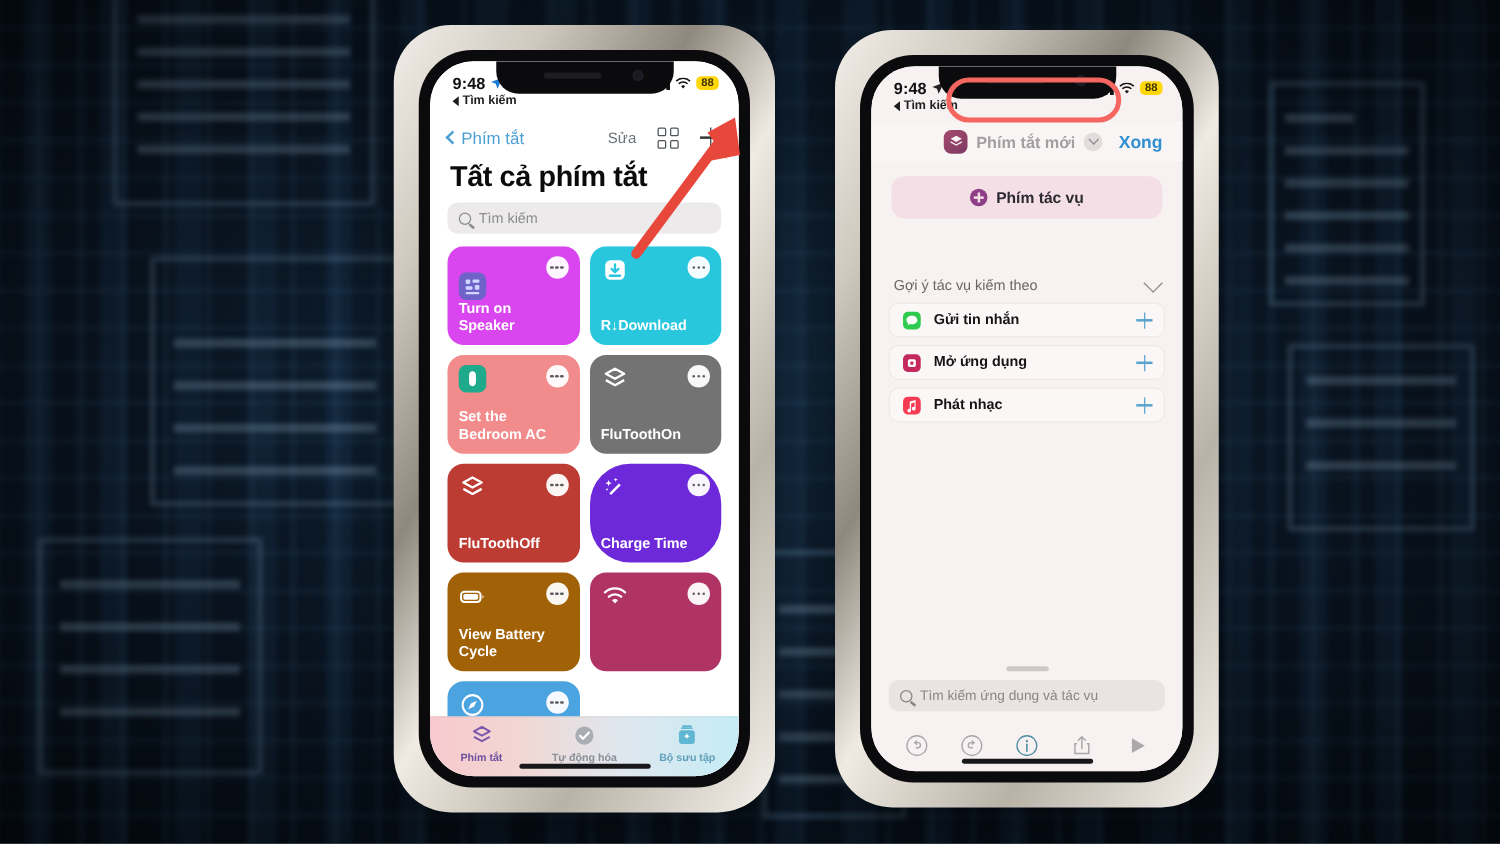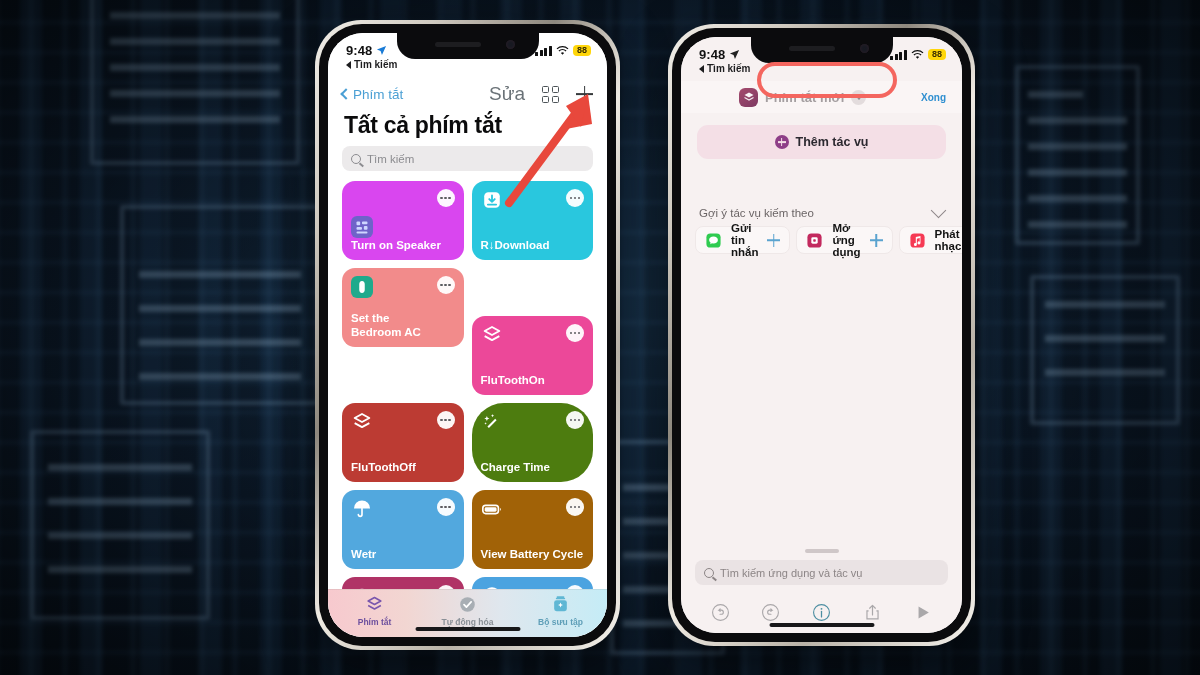--- a/index.html
+++ b/index.html
@@ -40,21 +40,21 @@
     position: absolute; left: 8%; right: 8%; height: 7px;
     background: rgba(165,200,230,0.34);
   }
   .vig { position:absolute; inset:0; background: radial-gradient(ellipse 820px 520px at 50% 50%, rgba(0,0,0,0) 30%, rgba(0,0,0,0.55) 100%); }
 
   
   .phone {
     position: absolute;
     border-radius: 46px;
     background: linear-gradient(120deg,#f2efe9 0%, #cfc9bf 18%, #8e887e 36%, #efeae2 52%, #b9b2a7 74%, #f5f2ec 100%);
-    padding: 4px;
+    padding: 20px;
     box-shadow: 0 18px 48px rgba(0,0,0,.55);
   }
   .phone-inner {
     width: 100%; height: 100%;
     background: #0b0b0d;
     border-radius: 43px;
     padding: 9px;
   }
   .screen {
     position: relative; width: 100%; height: 100%;
@@ -109,21 +109,21 @@
 
   
   .l-body { position:absolute; inset:0; background:#fff; display:flex; flex-direction:column; }
   .l-nav {
     margin-top: 46px; height: 30px; padding: 0 14px;
     display:flex; align-items:center; justify-content:space-between;
   }
   .l-back { display:flex; align-items:center; gap:3px; color:#4a9fd4; font-size:13.5px; }
   .chev-l { width:8px;height:8px;border-left:2px solid #4a9fd4;border-bottom:2px solid #4a9fd4; transform: rotate(45deg); }
   .l-nav-right { display:flex; align-items:center; gap:17px; }
-  .l-edit { color:#6a7277; font-size:19px; }
+  .l-edit { color:#6a7277; font-size:12px; }
   .grid-ico { display:grid; grid-template-columns:7px 7px; grid-template-rows:7px 7px; gap:3px; }
   .grid-ico span { border:1.6px solid #4d5458; border-radius:1.5px; }
   .plus-ico { position:relative; width:17px; height:17px; }
   .plus-ico:before,.plus-ico:after{content:"";position:absolute;background:#36393b;}
   .plus-ico:before{left:50%;top:0;width:1.8px;height:100%;transform:translateX(-50%);}
   .plus-ico:after{top:50%;left:0;height:1.8px;width:100%;transform:translateY(-50%);}
 
   .l-title { font-size: 23px; font-weight: 800; color:#0b0b0c; padding: 3px 16px 7px; letter-spacing:-.3px; }
   .l-search {
     margin: 0 14px 10px; height: 25px; background:#eceaeb; border-radius:8px;
@@ -164,39 +164,39 @@
     margin-top:44px; height:32px; padding:0 16px;
     display:flex; align-items:center; justify-content:space-between;
     background:#faf5f5;
   }
   .r-pill { display:flex; align-items:center; gap:7px; margin-left:42px; }
   .r-pill-ico { width:19px;height:19px;border-radius:6px;
     background:linear-gradient(145deg,#a44a6d,#7e3a63); display:flex;align-items:center;justify-content:center;}
   .r-pill-name { color:#a49ea0; font-size:13px; font-weight:600; }
   .chev-d { width:15px;height:15px;border-radius:50%;background:#e3dcdd; display:flex;align-items:center;justify-content:center;}
   .chev-d:after{content:"";width:5px;height:5px;border-right:1.6px solid #8d8688;border-bottom:1.6px solid #8d8688;transform:rotate(45deg) translate(-1px,-1px);}
-  .r-done { color:#2f8fd0; font-size:10px; font-weight:700; }
+  .r-done { color:#2f8fd0; font-size:14px; font-weight:700; }
 
   .r-desc { padding:12px 17px 0; color:#55504f; font-size:11.3px; line-height:1.5; }
   .r-addbtn {
     margin:12px 16px 0; height:34px; border-radius:11px; background:#f4dfe6;
     display:flex; align-items:center; justify-content:center; gap:7px;
   }
   .r-addbtn .plus-circ {
     width:14px;height:14px;border-radius:50%;background:#8e3e87;position:relative;
   }
   .r-addbtn .plus-circ:before,.r-addbtn .plus-circ:after{content:"";position:absolute;background:#f4dfe6;}
   .r-addbtn .plus-circ:before{left:50%;top:3px;bottom:3px;width:1.8px;transform:translateX(-50%);}
   .r-addbtn .plus-circ:after{top:50%;left:3px;right:3px;height:1.8px;transform:translateY(-50%);}
   .r-addbtn span { color:#2c2930; font-size:12.5px; font-weight:700; }
 
   .r-sugg-head { padding: 48px 18px 7px; display:flex;align-items:center;justify-content:space-between; }
   .r-sugg-head .h { color:#6b6566; font-size:11.5px; }
   .chev-big { width:11px;height:11px;border-right:1.8px solid #8e8789;border-bottom:1.8px solid #8e8789;transform:rotate(45deg); margin-top:-5px;}
-  .r-list { padding:0 14px; display:flex; flex-direction:row; gap:6px; }
+  .r-list { padding:0 14px; display:flex; flex-direction:column; gap:6px; }
   .r-row {
     height:28px; background:#fbf7f7; border-radius:8px; border:.5px solid #efe8e8;
     display:flex; align-items:center; padding:0 9px; gap:9px;
   }
   .r-row .ri { width:17px;height:17px;border-radius:5px; display:flex;align-items:center;justify-content:center; flex:none;}
   .r-row .rlabel { flex:1; font-size:11.5px; color:#141414; font-weight:600; }
   .r-row .rplus { position:relative; width:13px;height:13px; }
   .r-row .rplus:before,.r-row .rplus:after{content:"";position:absolute;background:#5aa3cf;}
   .r-row .rplus:before{left:50%;top:0;width:1.5px;height:100%;transform:translateX(-50%);}
   .r-row .rplus:after{top:50%;left:0;height:1.5px;width:100%;transform:translateY(-50%);}
@@ -377,21 +377,21 @@
                   </svg>
                 </div>
                 <div class="dots">
                   <i></i>
                   <i></i>
                   <i></i>
                 </div>
                 <div class="t-label" style="white-space: pre-line;">Set the
 Bedroom AC</div>
               </div>
-              <div class="tile" style="background: #ec4899; margin-top: 48px;">
+              <div class="tile" style="background: #737373;">
                 <div class="t-icon " style="">
                   <svg viewBox="0 0 24 24" width="100%" height="100%">
                     <path d="M12 3.2 4 7.6l8 4.4 8-4.4z" fill="none" stroke="#fff" stroke-width="2" stroke-linejoin="round"></path>
                 <path d="M4 13.2 12 17.6l8-4.4" fill="none" stroke="#fff" stroke-width="2" stroke-linejoin="round"></path>
                   </svg>
                 </div>
                 <div class="dots">
                   <i></i>
                   <i></i>
                   <i></i>
@@ -405,49 +405,35 @@
                 <path d="M4 13.2 12 17.6l8-4.4" fill="none" stroke="#fff" stroke-width="2" stroke-linejoin="round"></path>
                   </svg>
                 </div>
                 <div class="dots">
                   <i></i>
                   <i></i>
                   <i></i>
                 </div>
                 <div class="t-label">FluToothOff</div>
               </div>
-              <div class="tile" style="background: #4d7c0f; border-radius: 32px;">
+              <div class="tile" style="background: #6d28d9; border-radius: 32px;">
                 <div class="t-icon " style="">
                   <svg viewBox="0 0 24 24" width="100%" height="100%">
                     <path d="M15.5 8.5 7 17l1.6 1.6L17 10z" fill="#fff"></path>
                 <path d="M6.4 5.4l.8 2 2 .8-2 .8-.8 2-.8-2-2-.8 2-.8z" fill="#fff"></path>
                 <path d="M12.6 3.4l.5 1.2 1.2.5-1.2.5-.5 1.2-.5-1.2-1.2-.5 1.2-.5z" fill="#fff"></path>
                 <path d="M5 12.2l.4 1 1 .4-1 .4-.4 1-.4-1-1-.4 1-.4z" fill="#fff"></path>
                   </svg>
                 </div>
                 <div class="dots">
                   <i></i>
                   <i></i>
                   <i></i>
                 </div>
                 <div class="t-label">Charge Time</div>
-              </div>
-              <div class="tile" style="background: rgb(82, 168, 222);">
-                <div class="t-icon " style="">
-                  <svg viewBox="0 0 24 24" width="100%" height="100%">
-                    <path d="M3.2 11.5a8.8 8.8 0 0 1 17.6 0z" fill="#fff"></path>
-                <path d="M12 11.5v6.6a2 2 0 0 1-4 0" stroke="#fff" stroke-width="1.8" fill="none" stroke-linecap="round"></path>
-                  </svg>
-                </div>
-                <div class="dots">
-                  <i></i>
-                  <i></i>
-                  <i></i>
-                </div>
-                <div class="t-label">Wetr</div>
               </div>
               <div class="tile" style="background: #a16207;">
                 <div class="t-icon " style="">
                   <svg viewBox="0 0 24 24" width="100%" height="100%">
                     <rect x="2" y="8" width="17" height="9" rx="3" fill="none" stroke="#fff" stroke-width="1.8"></rect>
                 <rect x="4" y="10" width="13" height="5" rx="1.6" fill="#fff"></rect>
                 <path d="M20.8 11v3a1.7 1.7 0 0 0 0-3z" fill="#fff"></path>
                   </svg>
                 </div>
                 <div class="dots">
@@ -566,21 +552,21 @@
               </span>
               <span class="r-pill-name">Phím tắt mới</span>
               <span class="chev-d"></span>
             </div>
             <span class="r-done">Xong</span>
           </div>
 
 
           <div class="r-addbtn">
             <span class="plus-circ"></span>
-            <span>Thêm tác vụ</span>
+            <span>Phím tác vụ</span>
           </div>
 
           <div class="r-sugg-head">
             <span class="h">Gợi ý tác vụ kiếm theo</span>
             <span class="chev-big"></span>
           </div>
 
           <div class="r-list" id="sugglist">
               <div class="r-row">
                 <span class="ri">

